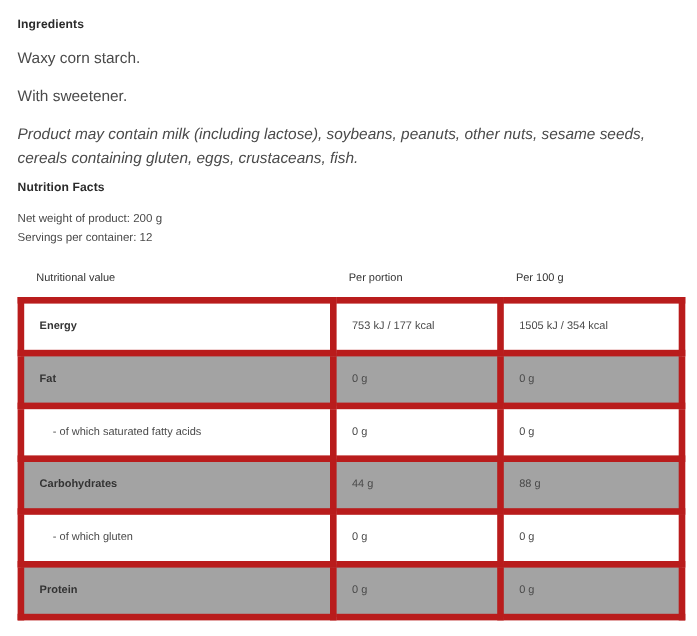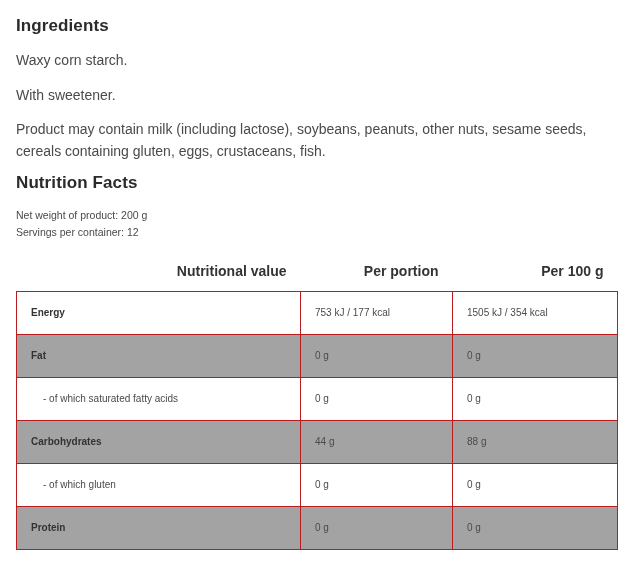--- a/index.html
+++ b/index.html
@@ -16,64 +16,65 @@
   }
   .page {
     width: 634px;
     height: 578px;
     box-sizing: border-box;
     padding: 10px 16px 0 16px;
     position: relative;
     overflow: hidden;
   }
   h2.section-title {
-    font-size: 17px;
+    font-size: 11px;
     font-weight: bold;
     color: #2b2b2b;
     margin: 6px 0 14px 0;
     letter-spacing: 0.1px;
   }
   .para {
     font-size: 14px;
     line-height: 1.55;
     color: #4a4a4a;
     margin: 0 0 13px 0;
     max-width: 600px;
   }
   .para:last-of-type {
     margin-bottom: 10px;
+    font-style: italic;
   }
   .nutrition-title {
     margin-top: 20px;
     margin-bottom: 13px;
   }
   .meta-line {
     font-size: 10.5px;
     line-height: 1.62;
     color: #4a4a4a;
   }
   table.nutrition {
     width: 601px;
     border-collapse: collapse;
     margin-top: 16px;
     table-layout: fixed;
   }
   table.nutrition th {
-    text-align: right;
-    font-size: 14px;
-    font-weight: bold;
+    text-align: left;
+    font-size: 10px;
+    font-weight: normal;
     color: #333333;
     padding: 6px 14px 12px 14px;
     border: none;
   }
   table.nutrition td {
     font-size: 10px;
     color: #4a4a4a;
     padding: 13px 14px;
-    border: 1px solid #b91c1c;
+    border: 6px solid #b91c1c;
     vertical-align: middle;
     height: 16px;
   }
   table.nutrition td.label {
     font-weight: bold;
     color: #333333;
   }
   table.nutrition td.sub {
     font-weight: normal;
     color: #4a4a4a;

